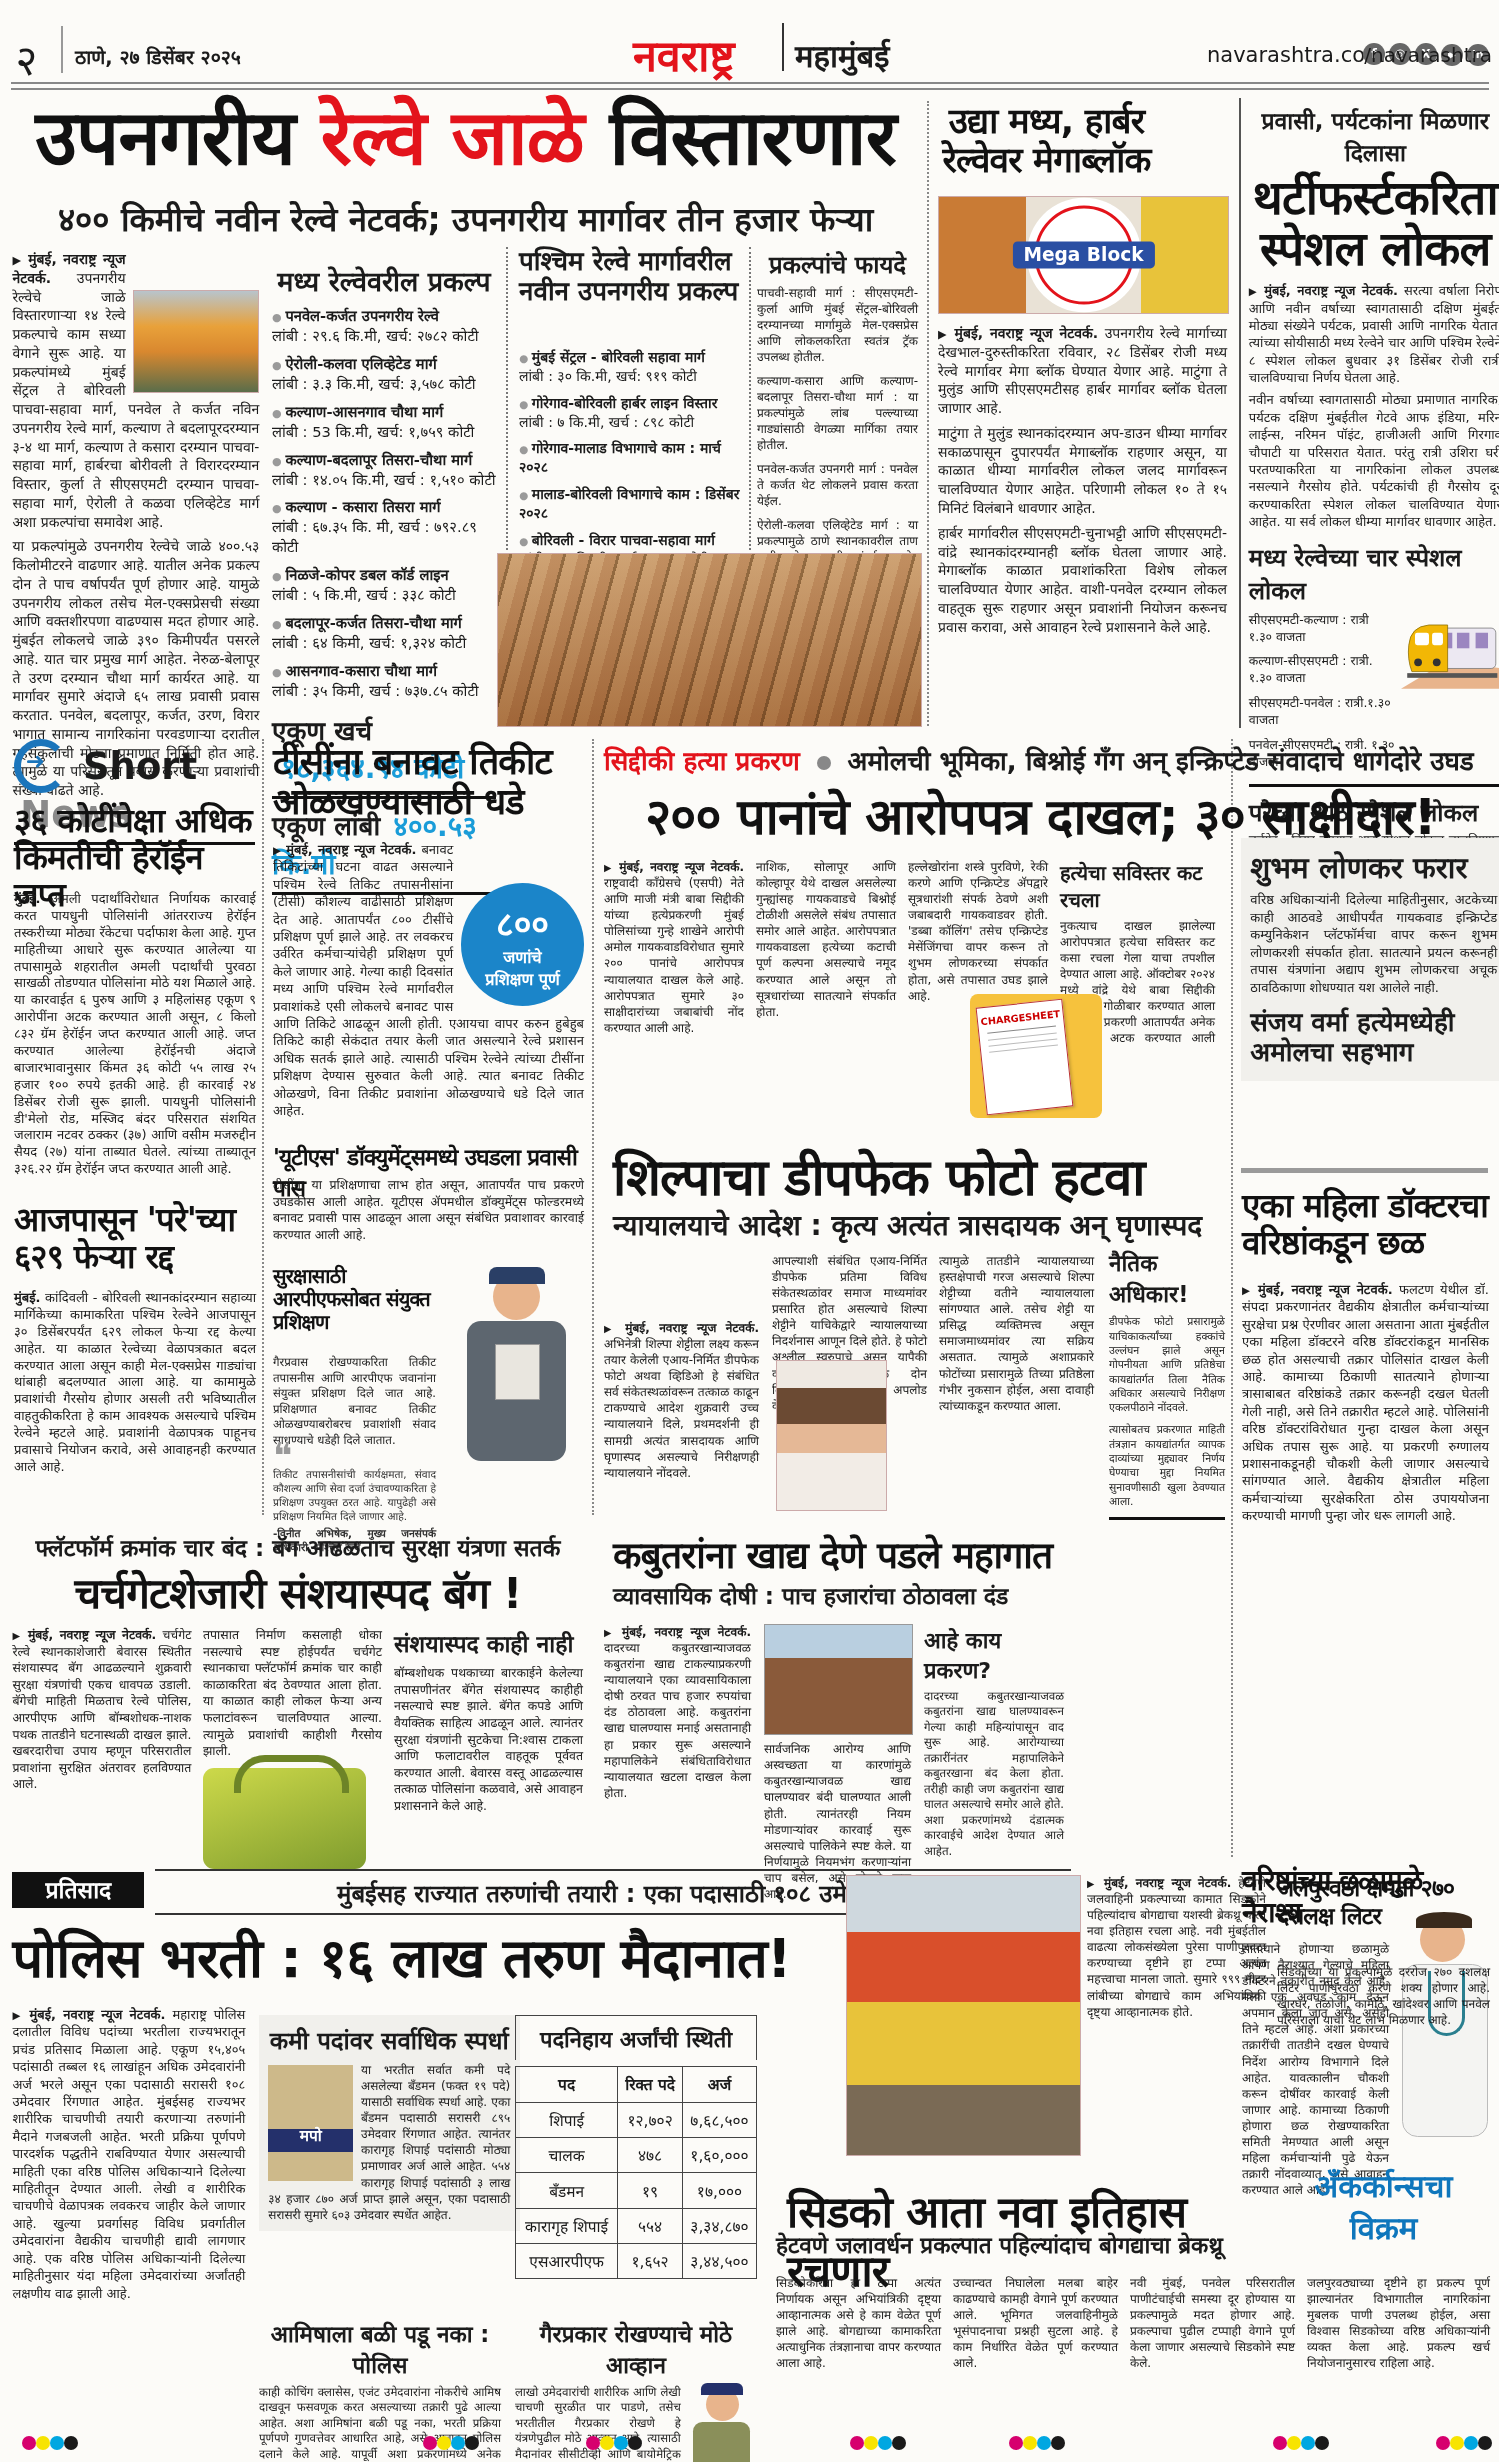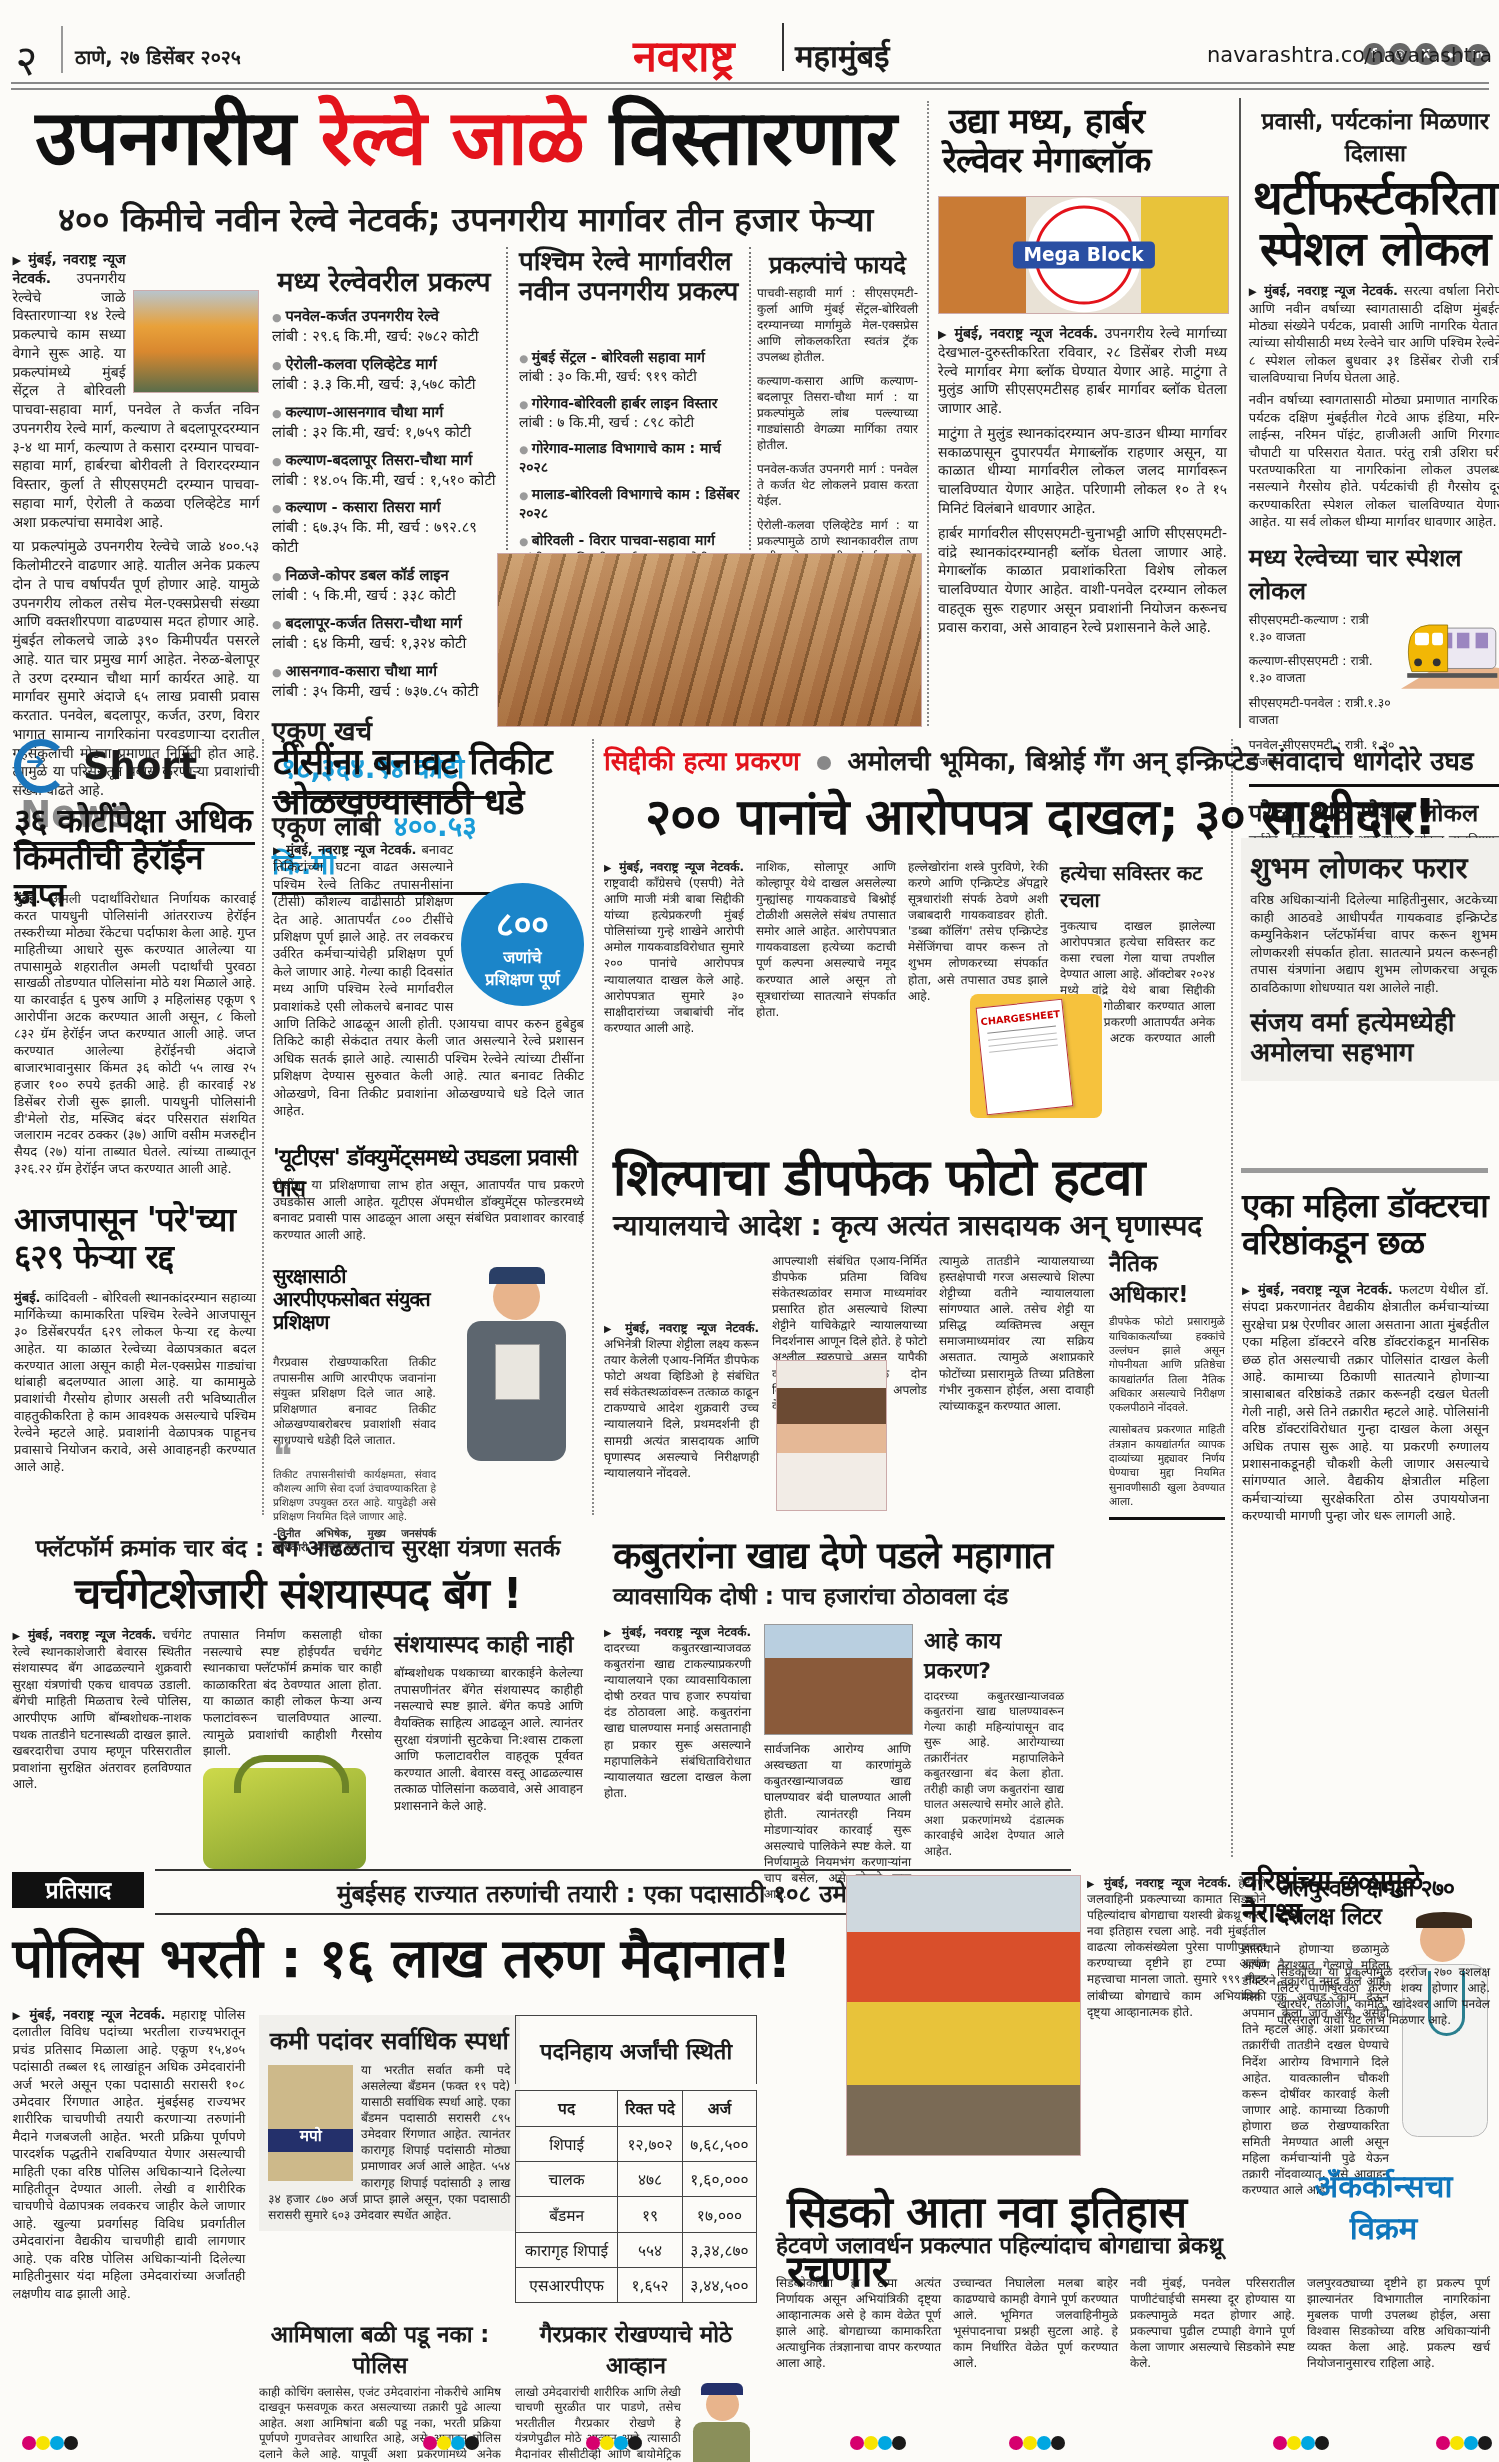--- a/index.html
+++ b/index.html
@@ -63,21 +63,21 @@
       <span class="byline">मुंबई, नवराष्ट्र न्यूज नेटवर्क.</span>
       <span>उपनगरीय रेल्वेचे जाळे विस्तारणाऱ्या १४ रेल्वे प्रकल्पाचे काम सध्या वेगाने सुरू आहे. या प्रकल्पांमध्ये मुंबई सेंट्रल ते बोरिवली पाचवा-सहावा मार्ग, पनवेल ते कर्जत नविन उपनगरीय रेल्वे मार्ग, कल्याण ते बदलापूरदरम्यान ३-४ था मार्ग, कल्याण ते कसारा दरम्यान पाचवा-सहावा मार्ग, हार्बरचा बोरीवली ते विरारदरम्यान विस्तार, कुर्ला ते सीएसएमटी दरम्यान पाचवा-सहावा मार्ग, ऐरोली ते कळवा एलिव्हेटेड मार्ग अशा प्रकल्पांचा समावेश आहे.</span>
       <p style="margin:6.2px 0 0 0;">या प्रकल्पांमुळे उपनगरीय रेल्वेचे जाळे ४००.५३ किलोमीटरने वाढणार आहे. यातील अनेक प्रकल्प दोन ते पाच वर्षापर्यंत पूर्ण होणार आहे. यामुळे उपनगरीय लोकल तसेच मेल-एक्सप्रेसची संख्या आणि वक्तशीरपणा वाढण्यास मदत होणार आहे. मुंबईत लोकलचे जाळे ३९० किमीपर्यंत पसरले आहे. यात चार प्रमुख मार्ग आहेत. नेरुळ-बेलापूर ते उरण दरम्यान चौथा मार्ग कार्यरत आहे. या मार्गावर सुमारे अंदाजे ६५ लाख प्रवासी प्रवास करतात. पनवेल, बदलापूर, कर्जत, उरण, विरार भागात सामान्य नागरिकांना परवडणाऱ्या दरातील गृहसंकुलाची मोठ्या प्रमाणात निर्मिती होत आहे. त्यामुळे या परिसरातून प्रवास करणाऱ्या प्रवाशांची संख्या वाढते आहे.</p>
     </div>
 
     <div class="abs" style="left:272px;top:262px;width:224px;">
       <h3 class="center" style="font-size:27px;font-weight:800;margin:0 0 6.2px 0;">मध्य रेल्वेवरील प्रकल्प</h3>
       <ul class="plist" style="font-size:14.7px;">
         <li><span class="pname">पनवेल-कर्जत उपनगरीय रेल्वे</span><span>लांबी : २९.६ कि.मी, खर्च: २७८२ कोटी</span></li>
         <li><span class="pname">ऐरोली-कलवा एलिव्हेटेड मार्ग</span><span>लांबी : ३.३ कि.मी, खर्च: ३,५७८ कोटी</span></li>
-        <li><span class="pname">कल्याण-आसनगाव चौथा मार्ग</span><span>लांबी : ३२ कि.मी, खर्च: १,७५९ कोटी</span></li>
+        <li><span class="pname">कल्याण-आसनगाव चौथा मार्ग</span><span>लांबी : 53 कि.मी, खर्च: १,७५९ कोटी</span></li>
         <li><span class="pname">कल्याण-बदलापूर तिसरा-चौथा मार्ग</span><span>लांबी : १४.०५ कि.मी, खर्च : १,५१० कोटी</span></li>
         <li><span class="pname">कल्याण - कसारा तिसरा मार्ग</span><span>लांबी : ६७.३५ कि. मी, खर्च : ७९२.८९ कोटी</span></li>
         <li><span class="pname">निळजे-कोपर डबल कॉर्ड लाइन</span><span>लांबी : ५ कि.मी, खर्च : ३३८ कोटी</span></li>
         <li><span class="pname">बदलापूर-कर्जत तिसरा-चौथा मार्ग</span><span>लांबी : ६४ किमी, खर्च: १,३२४ कोटी</span></li>
         <li><span class="pname">आसनगाव-कसारा चौथा मार्ग</span><span>लांबी : ३५ किमी, खर्च : ७३७.८५ कोटी</span></li>
       </ul>
       <div style="border-bottom:3.1px solid #111;padding:4.7px 0 9.3px 0;">
         <span style="font-size:26px;font-weight:800;vertical-align:middle;">एकूण खर्च</span>
         <span class="blue" style="font-size:28px;font-weight:800;vertical-align:middle;margin-left:9.3px;color:#1a9cd8;">१८,३६४.९४ कोटी</span>
       </div>
@@ -348,21 +348,21 @@
       <span>महाराष्ट्र पोलिस दलातील विविध पदांच्या भरतीला राज्यभरातून प्रचंड प्रतिसाद मिळाला आहे. एकूण १५,४०५ पदांसाठी तब्बल १६ लाखांहून अधिक उमेदवारांनी अर्ज भरले असून एका पदासाठी सरासरी १०८ उमेदवार रिंगणात आहेत. मुंबईसह राज्यभर शारीरिक चाचणीची तयारी करणाऱ्या तरुणांनी मैदाने गजबजली आहेत. भरती प्रक्रिया पूर्णपणे पारदर्शक पद्धतीने राबविण्यात येणार असल्याची माहिती एका वरिष्ठ पोलिस अधिकाऱ्याने दिलेल्या माहितीतून देण्यात आली. लेखी व शारीरिक चाचणीचे वेळापत्रक लवकरच जाहीर केले जाणार आहे. खुल्या प्रवर्गासह विविध प्रवर्गातील उमेदवारांना वैद्यकीय चाचणीही द्यावी लागणार आहे. एक वरिष्ठ पोलिस अधिकाऱ्यांनी दिलेल्या माहितीनुसार यंदा महिला उमेदवारांच्या अर्जांतही लक्षणीय वाढ झाली आहे.</span>
     </div>
     <div class="abs boxgray" style="left:259px;top:2015px;width:242px;padding:7.8px 9.3px;">
       <h3 class="center" style="font-size:24px;font-weight:800;margin:0 0 6.2px 0;">कमी पदांवर सर्वाधिक स्पर्धा</h3>
       <div style="float:left;width:85px;height:116px;margin:3.1px 7.8px 3.1px 0;background:linear-gradient(180deg,#cdb98a 0 55%,#24306b 55% 75%,#cdb98a 75% 100%);position:relative;">
         <span style="position:absolute;left:50%;top:60%;transform:translate(-50%,-50%);color:#fff;font-weight:800;font-size:15.5px;">मपो</span>
       </div>
       <p class="jtext" style="font-size:12px;margin:0;">या भरतीत सर्वात कमी पदे असलेल्या बँडमन (फक्त १९ पदे) यासाठी सर्वाधिक स्पर्धा आहे. एका बँडमन पदासाठी सरासरी ८९५ उमेदवार रिंगणात आहेत. त्यानंतर कारागृह शिपाई पदांसाठी मोठ्या प्रमाणावर अर्ज आले आहेत. ५५४ कारागृह शिपाई पदांसाठी ३ लाख ३४ हजार ८७० अर्ज प्राप्त झाले असून, एका पदासाठी सरासरी सुमारे ६०३ उमेदवार स्पर्धेत आहेत.</p>
     </div>
     <div class="abs" style="left:515px;top:2015px;width:242px;">
-      <h3 class="center" style="font-size:22px;font-weight:800;margin:0 0 6.2px 0;border:1.6px solid #444;border-bottom:none;padding:19px 0;">पदनिहाय अर्जांची स्थिती</h3>
+      <h3 class="center" style="font-size:22px;font-weight:800;margin:0 0 6.2px 0;border:1.6px solid #444;border-bottom:none;padding:7px 0;">पदनिहाय अर्जांची स्थिती</h3>
       <table class="tbl">
         <tbody>
             <tr>
           <th>पद</th>
           <th>रिक्त पदे</th>
           <th>अर्ज</th>
         </tr>
         <tr>
               <td>शिपाई</td>
               <td>१२,७०२</td>

